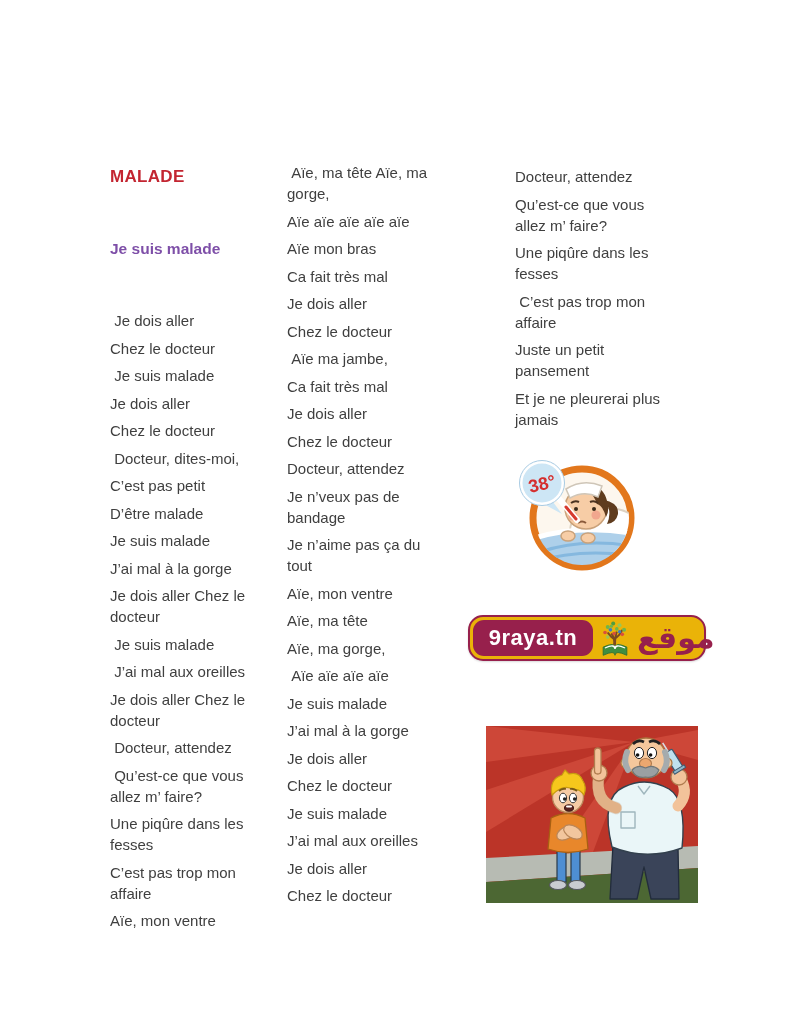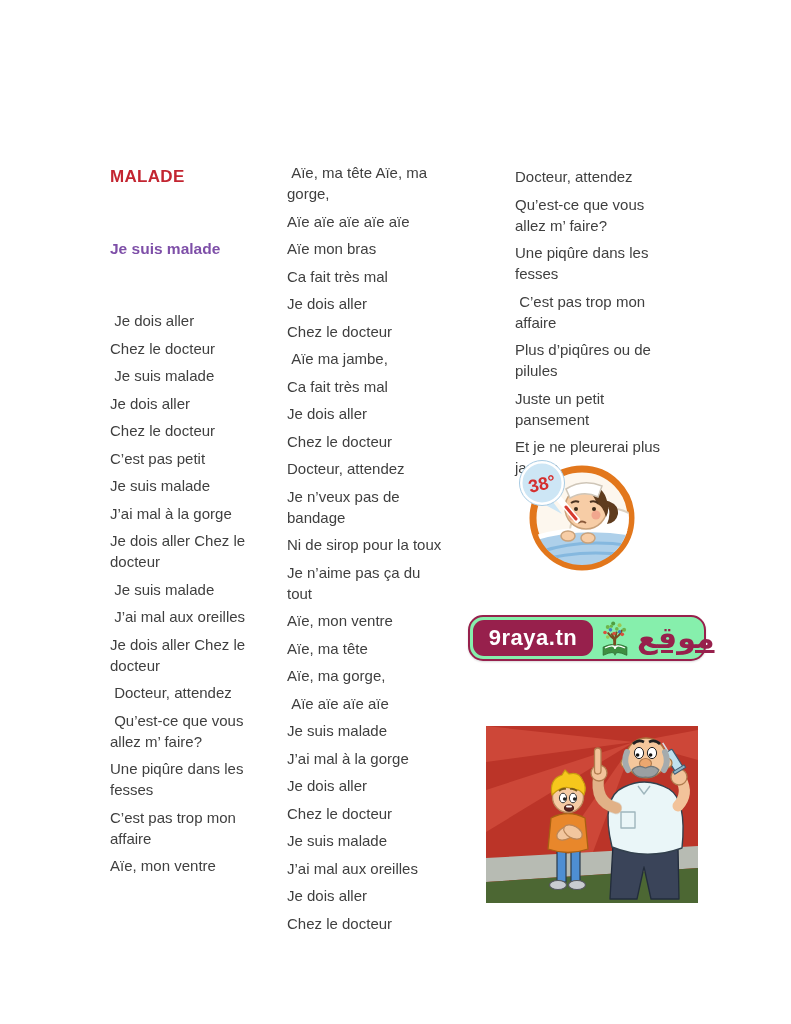--- a/index.html
+++ b/index.html
@@ -33,67 +33,65 @@
     margin:0 0 9px 0;line-height:21px;letter-spacing:.3px;
   }
   .song-subtitle{
     font-size:15.5px;font-weight:bold;color:var(--subtitle-purple);
     margin:0 0 9px 0;line-height:21px;
   }
   #sickboy{position:absolute;left:510px;top:418px;width:132px;height:115px;}
   #doctor{position:absolute;left:486px;top:688px;width:212px;height:177px;}
   #logo{
     position:absolute;left:468px;top:577px;width:238px;height:46px;
-    border:2px solid var(--logo-maroon);border-radius:15px;background:#86efac;
+    border:2px solid var(--logo-maroon);border-radius:15px;background:#eab308;
     display:flex;align-items:center;box-sizing:border-box;
     padding:0 8px 0 3px;gap:3px;
     box-shadow:0 1px 2px rgba(0,0,0,.15);
   }
   .logo-left{
     background:var(--logo-maroon);border-radius:11px;height:36px;flex:0 0 120px;
     display:flex;align-items:center;justify-content:center;
   }
   .logo-left span{color:#ffffff;font-weight:bold;font-size:22px;letter-spacing:.5px;}
   .logo-tree{width:38px;height:40px;flex:0 0 38px;}
   .logo-arabic{
     color:var(--logo-maroon);font-weight:bold;font-size:30px;flex:1;
     text-align:center;line-height:40px;
     font-family:"DejaVu Sans","Liberation Sans",sans-serif;
-    text-decoration:underline;
   }
 </style>
 </head>
 <body>
 
 <div class="page">
 
   <div class="col" id="col1">
     <h1 class="song-title">MALADE</h1>
     <h2 class="song-subtitle">Je suis malade</h2>
-    <div><p class="lyric"> Je dois aller</p><p class="lyric">Chez le docteur</p><p class="lyric"> Je suis malade</p><p class="lyric">Je dois aller</p><p class="lyric">Chez le docteur</p><p class="lyric">C’est pas petit</p><p class="lyric">Je suis malade</p><p class="lyric">J’ai mal à la gorge</p><p class="lyric">Je dois aller Chez le
+    <div><p class="lyric"> Je dois aller</p><p class="lyric">Chez le docteur</p><p class="lyric"> Je suis malade</p><p class="lyric">Je dois aller</p><p class="lyric">Chez le docteur</p><p class="lyric"> Docteur, dites-moi,</p><p class="lyric">C’est pas petit</p><p class="lyric">D’être malade</p><p class="lyric">Je suis malade</p><p class="lyric">J’ai mal à la gorge</p><p class="lyric">Je dois aller Chez le
 docteur</p><p class="lyric"> Je suis malade</p><p class="lyric"> J’ai mal aux oreilles</p><p class="lyric">Je dois aller Chez le
 docteur</p><p class="lyric"> Docteur, attendez</p><p class="lyric"> Qu’est-ce que vous
 allez m’ faire?</p><p class="lyric">Une piqûre dans les
 fesses</p><p class="lyric">C’est pas trop mon
 affaire</p><p class="lyric">Aïe, mon ventre</p></div>
   </div>
 
   <div class="col" id="col2">
     <div><p class="lyric"> Aïe, ma tête Aïe, ma
 gorge,</p><p class="lyric">Aïe aïe aïe aïe aïe</p><p class="lyric">Aïe mon bras</p><p class="lyric">Ca fait très mal</p><p class="lyric">Je dois aller</p><p class="lyric">Chez le docteur</p><p class="lyric"> Aïe ma jambe,</p><p class="lyric">Ca fait très mal</p><p class="lyric">Je dois aller</p><p class="lyric">Chez le docteur</p><p class="lyric">Docteur, attendez</p><p class="lyric">Je n’veux pas de
-bandage</p><p class="lyric">Ni de sirop pour la toux</p><p class="lyric">Je n’aime pas ça du
+bandage</p><p class="lyric">Je n’aime pas ça du
 tout</p><p class="lyric">Aïe, mon ventre</p><p class="lyric">Aïe, ma tête</p><p class="lyric">Aïe, ma gorge,</p><p class="lyric"> Aïe aïe aïe aïe</p><p class="lyric">Je suis malade</p><p class="lyric">J’ai mal à la gorge</p><p class="lyric">Je dois aller</p><p class="lyric">Chez le docteur</p><p class="lyric">Je suis malade</p><p class="lyric">J’ai mal aux oreilles</p><p class="lyric">Je dois aller</p><p class="lyric">Chez le docteur</p></div>
   </div>
 
   <div class="col" id="col3">
     <div><p class="lyric">Docteur, attendez</p><p class="lyric">Qu’est-ce que vous
 allez m’ faire?</p><p class="lyric">Une piqûre dans les
 fesses</p><p class="lyric"> C’est pas trop mon
-affaire</p><p class="lyric">Plus d’piqûres ou de
-pilules</p><p class="lyric">Juste un petit
+affaire</p><p class="lyric">Juste un petit
 pansement</p><p class="lyric">Et je ne pleurerai plus
 jamais</p></div>
   </div>
 
   <svg id="sickboy" viewBox="0 0 132 115">
     <defs>
       <clipPath id="badgeclip">
           <circle cx="72" cy="62" r="47"></circle>
         </clipPath>
     </defs>

